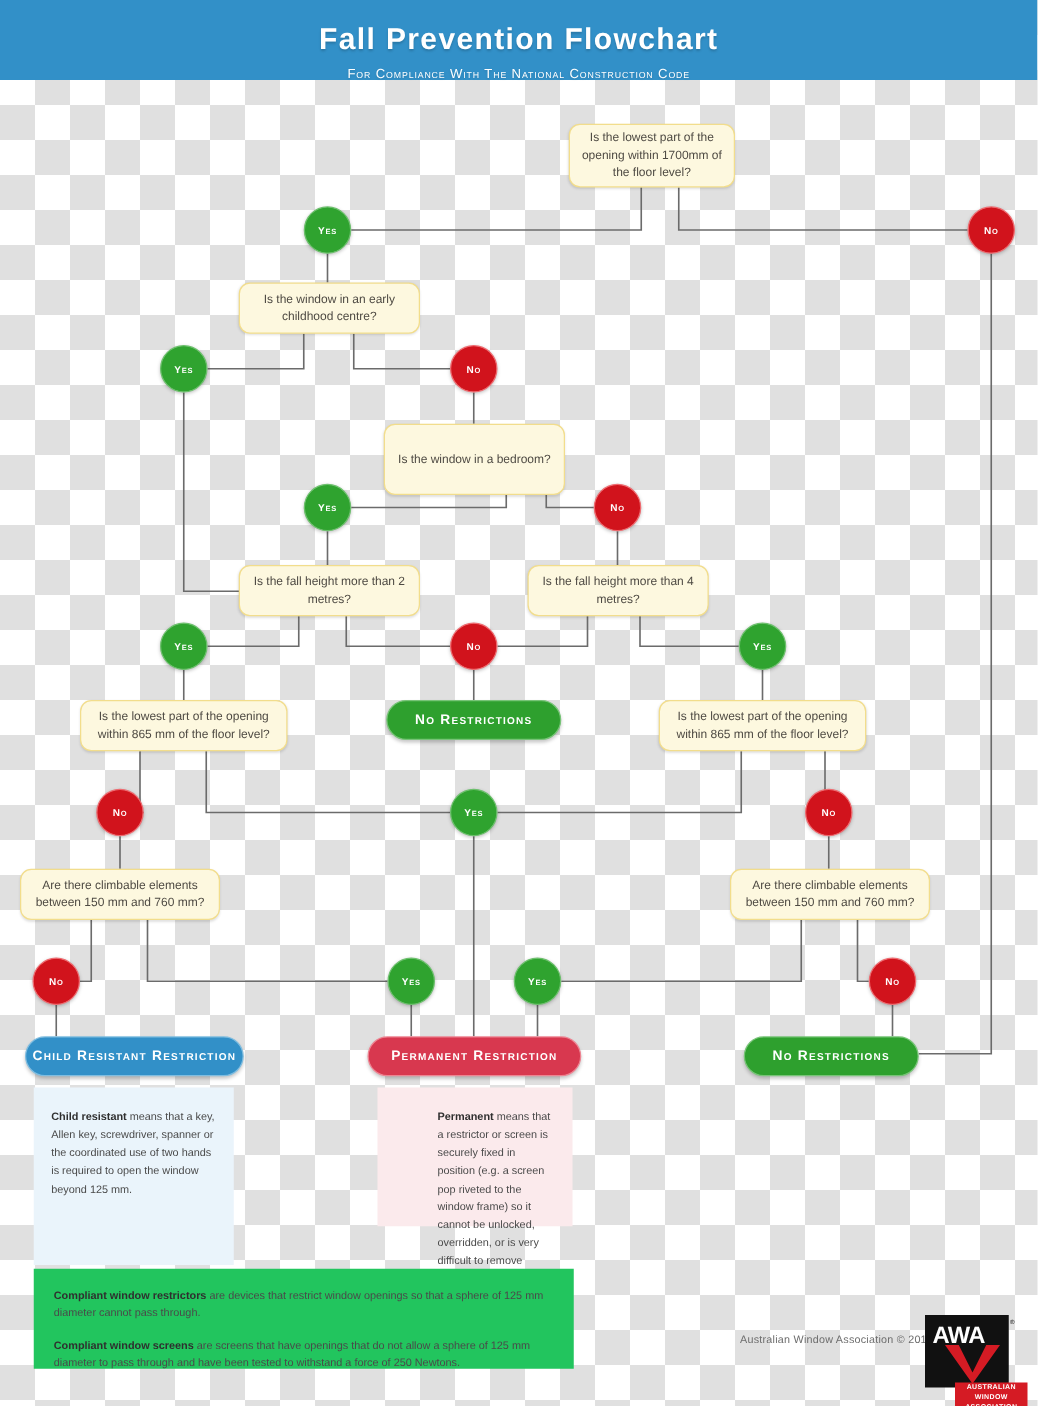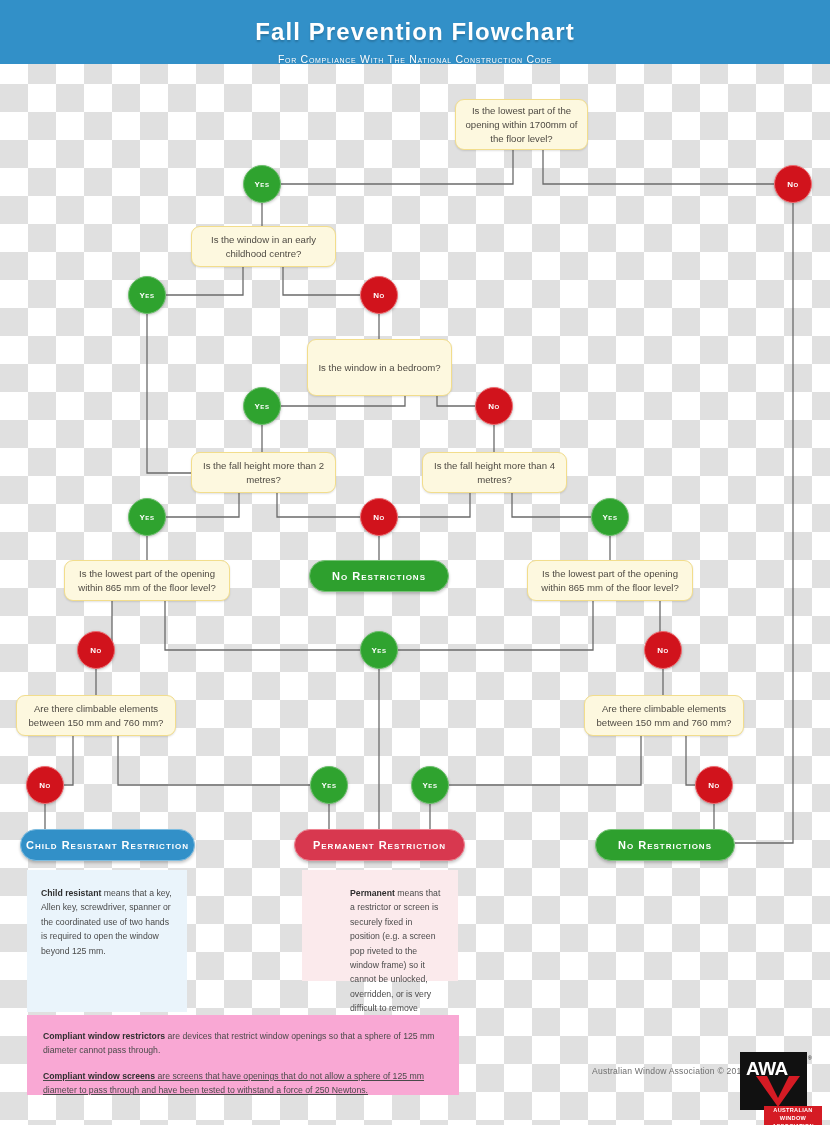--- a/index.html
+++ b/index.html
@@ -73,26 +73,26 @@
     position:absolute;box-sizing:border-box;
     font-size:8.7px;line-height:14.4px;color:#4a4a4a;
     padding:16px 14px 12px 14px;
   }
   .defbox.blue{background:#eaf4fb;}
   .defbox.pink{background:#fbeaec;padding-left:48px;}
   .defbox b{color:#2f2f2f;}
 
   .notes{
     position:absolute;box-sizing:border-box;
-    background:#f9a8d4;
+    background:#22c55e;
     font-size:8.7px;line-height:14.4px;color:#4a4a4a;
     padding:14px 16px;
   }
   .notes p{margin:0 0 11px 0;}
-  .notes p:last-child{margin-bottom:16px;text-decoration:underline;}
+  .notes p:last-child{margin-bottom:16px;}
   .notes b{color:#2f2f2f;}
 
   .footer-text{
     position:absolute;font-size:8.6px;color:#6d6d6d;letter-spacing:.2px;
   }
   .awa{position:absolute;width:82px;height:80px;}
   .awa .sq{position:absolute;left:0;top:0;width:67px;height:58px;background:#111111;}
   .awa .tm{position:absolute;left:68px;top:3px;font-size:5px;color:#111;}
   .awa .txt{position:absolute;left:6px;top:6px;color:#fff;font-size:19px;font-weight:bold;letter-spacing:-0.5px;}
   .awa .bar{position:absolute;left:24px;top:54px;width:58px;height:26px;background:#d51b24;}

